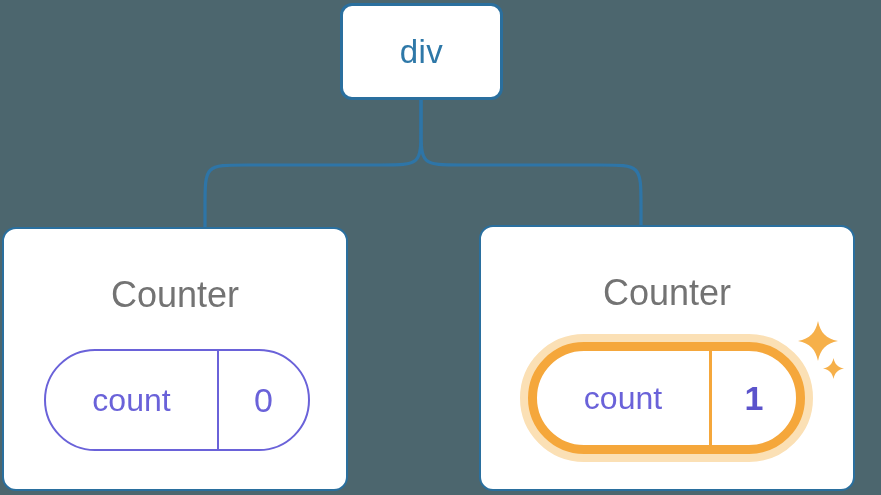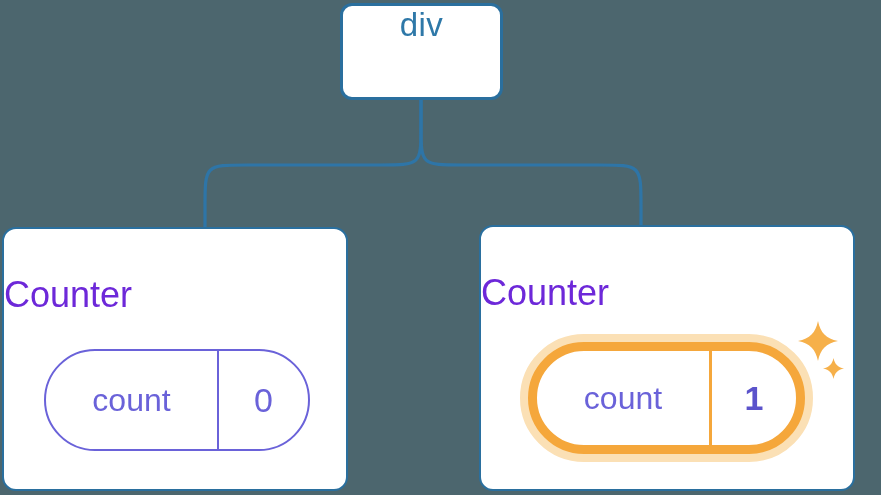--- a/index.html
+++ b/index.html
@@ -18,41 +18,42 @@
     pointer-events: none;
   }
   .root-node {
     position: absolute;
     left: 340px; top: 3px;
     width: 163px; height: 97px;
     box-sizing: border-box;
     background: #ffffff;
     border: 3px solid #2A6F9E;
     border-radius: 12px;
-    display: flex; align-items: flex-start; justify-content: center;
+    display: flex; align-items: center; justify-content: center;
   }
   .root-label {
     color: #2E78A8;
     font-size: 33px;
     font-weight: 500;
     letter-spacing: 0.5px;
   }
   .card {
     position: absolute;
     box-sizing: border-box;
     background: #ffffff;
     border: 2.5px solid #2A6F9E;
     border-radius: 14px;
   }
   .card-left  { left: 2px;   top: 227px; width: 346px; height: 264px; }
   .card-right { left: 479px; top: 225px; width: 376px; height: 266px; }
   .card-title {
     position: absolute;
     left: 0; right: 0; top: 48px;
-    color: #6d28d9;
+    text-align: center;
+    color: #737373;
     font-size: 36px;
     font-weight: 500;
     line-height: 36px;
   }
   
   .pill-plain {
     position: absolute;
     left: 40px; top: 120px;
     width: 266px; height: 102px;
     box-sizing: border-box;

